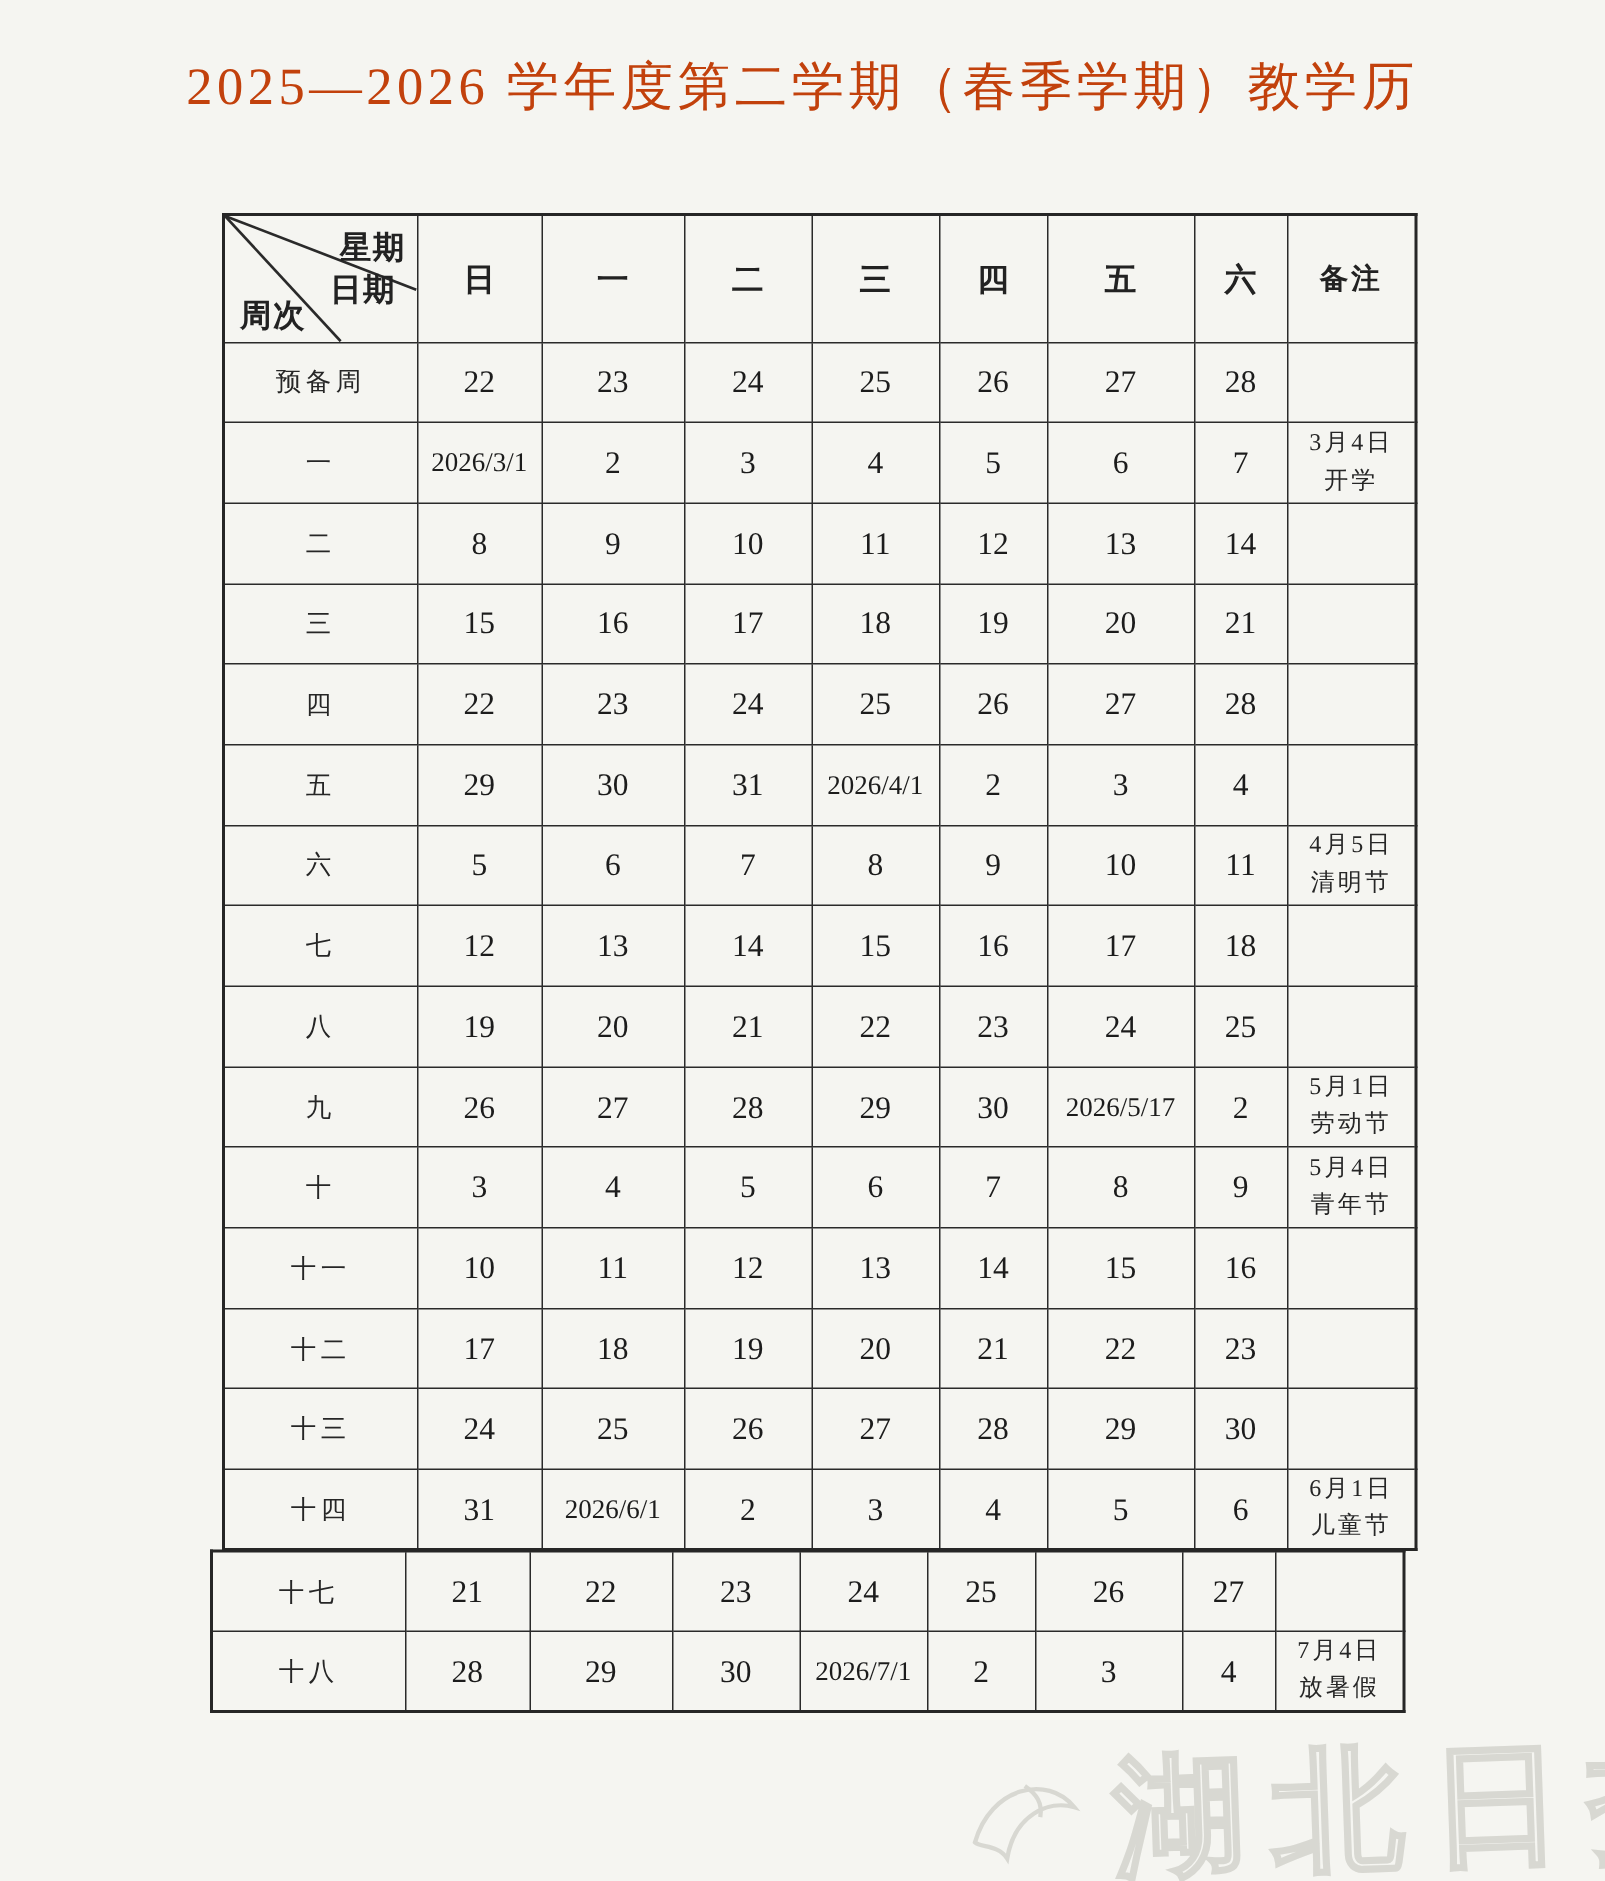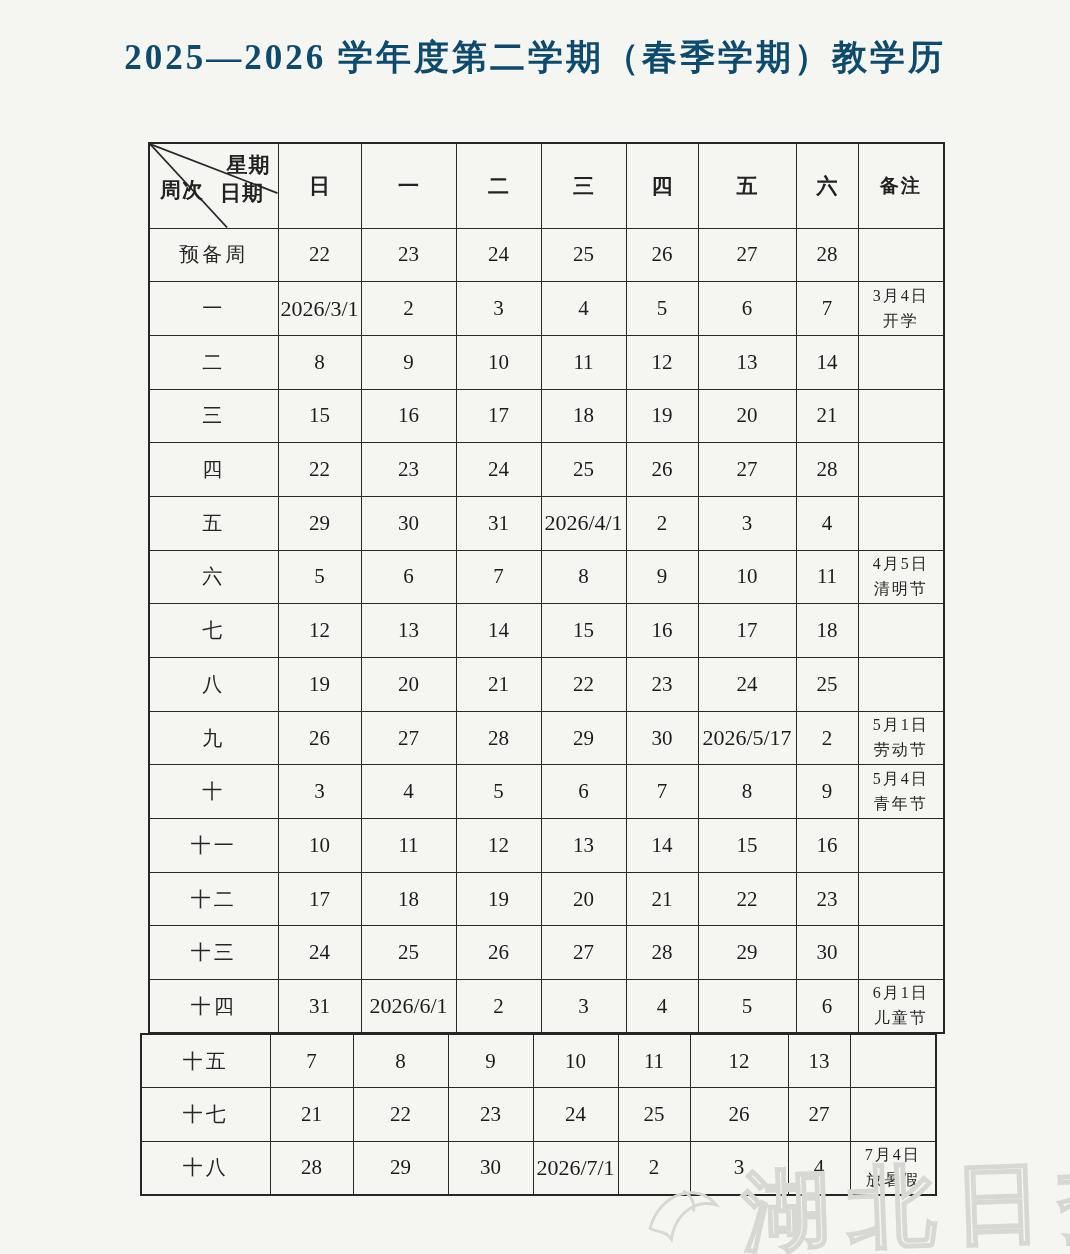--- a/index.html
+++ b/index.html
@@ -17,23 +17,23 @@
     color: #1e1e1e;
   }
   .title {
     position: absolute;
     top: 34px;
     left: 0;
     width: 100%;
     margin: 0;
     text-align: center;
     font-size: 35px;
-    font-weight: bold;
+    font-weight: normal;
     letter-spacing: 3px;
-    color: #0c4a6e;
+    color: #c2410c;
     font-family: "Liberation Serif", "DejaVu Serif", serif;
   }
   table.cal {
     position: absolute;
     border-collapse: collapse;
     table-layout: fixed;
     width: 795px;
     border: 2.5px solid #262626;
   }
   table.cal.upper { left: 148px; top: 142px; }
@@ -48,29 +48,29 @@
   .cal thead tr { height: 85px; }
   .cal tbody tr { height: 53.7px; }
   .cal th {
     font-family: "Liberation Sans", "DejaVu Sans", sans-serif;
     font-weight: 600;
     font-size: 21px;
     color: #222;
   }
   .cal th.remark-h { font-size: 19px; font-weight: 700; letter-spacing: 2px; }
   td.week {
-    font-size: 20px;
+    font-size: 17px;
     letter-spacing: 3px;
     color: #262626;
   }
   td.day {
     font-size: 21px;
     color: #1c1c1c;
   }
-  td.day.long { font-size: 22px; }
+  td.day.long { font-size: 18px; }
   td.remark {
     font-size: 16px;
     line-height: 1.55;
     white-space: pre-line;
     letter-spacing: 2px;
     color: #262626;
     text-align: center;
   }
   
   th.corner {
@@ -86,21 +86,21 @@
   th.corner .c-lab {
     position: absolute;
     font-family: "Liberation Sans", "DejaVu Sans", sans-serif;
     font-size: 21px;
     font-weight: 600;
     letter-spacing: 1px;
     color: #222;
   }
   .c-week  { top: 7px; right: 7px; }
   .c-date  { top: 35px; left: 42px; margin-left: 28px; }
-  .c-weeknum { bottom: 24px; left: 10px; }
+  .c-weeknum { bottom: 4px; left: 10px; }
   
   .watermark {
     position: absolute;
     left: 636px;
     top: 1148px;
     display: flex;
     align-items: center;
     gap: 14px;
     transform: rotate(-2deg);
     pointer-events: none;
@@ -335,31 +335,20 @@
       <col style="width:95px">
     <col style="width:85px">
       <col style="width:85px">
       <col style="width:72px">
     <col style="width:98px">
       <col style="width:62px">
       <col style="width:86px">
   </colgroup>
   <tbody id="tbody-lower">
       <tr>
-        <td class="week">十五</td>
-        <td class="day">7</td>
-        <td class="day">8</td>
-        <td class="day">9</td>
-        <td class="day">10</td>
-        <td class="day">11</td>
-        <td class="day">12</td>
-        <td class="day">13</td>
-        <td class="remark"></td>
-      </tr>
-      <tr>
         <td class="week">十七</td>
         <td class="day">21</td>
         <td class="day">22</td>
         <td class="day">23</td>
         <td class="day">24</td>
         <td class="day">25</td>
         <td class="day">26</td>
         <td class="day">27</td>
         <td class="remark"></td>
       </tr>

